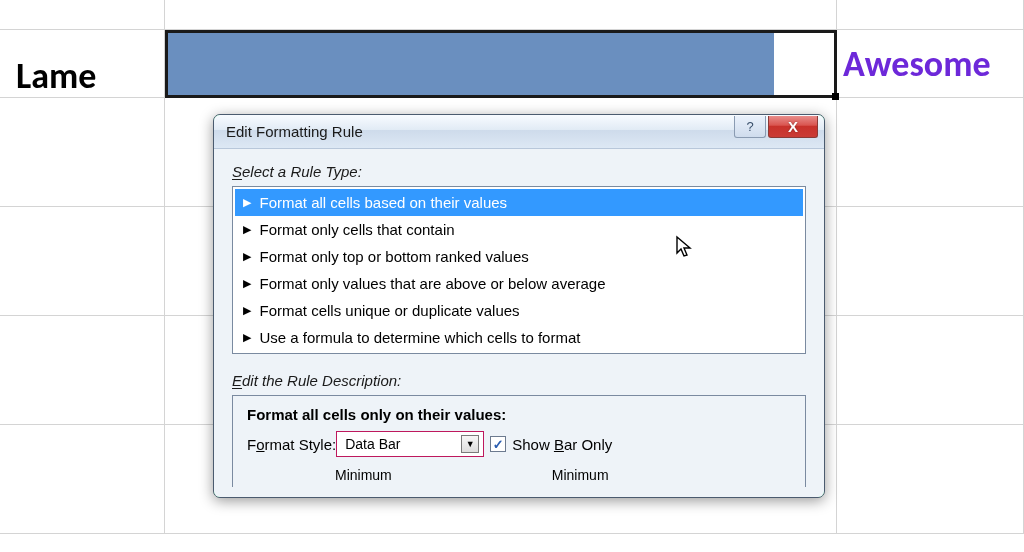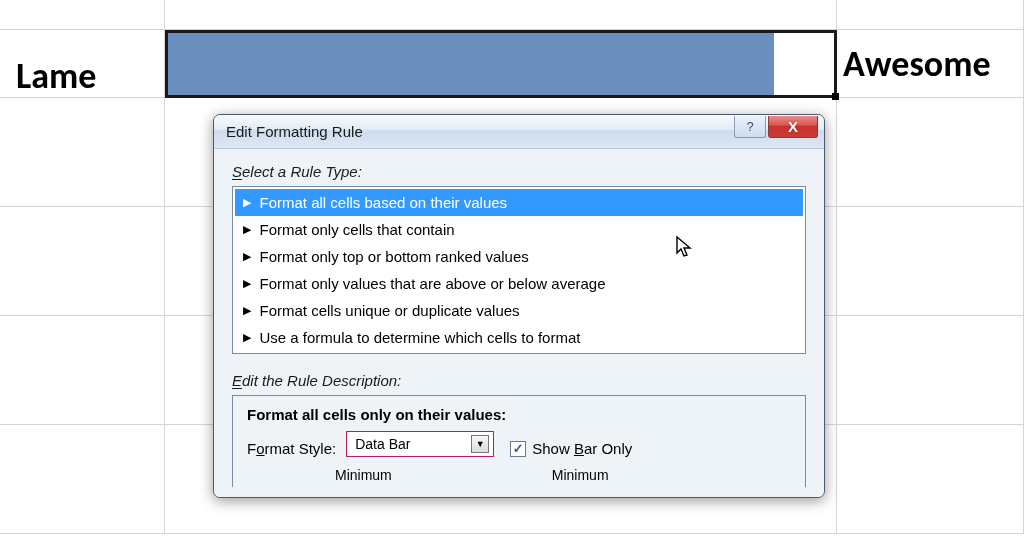--- a/index.html
+++ b/index.html
@@ -61,21 +61,21 @@
       position: absolute;
       right: -5px; bottom: -5px;
       width: 7px; height: 7px;
       background: #000;
     }
     .bar-label-right {
       padding-left: 6px;
       font-size: 36px;
       font-weight: 700;
       font-family: Calibri, sans-serif;
-      color: #000000;
+      color: #6d28d9;
     }
 
     
     .dialog {
       position: absolute;
       top: 114px; left: 213px;
       width: 612px;
       border: 1px solid #4b5b6f;
       border-radius: 7px;
       overflow: hidden;
@@ -162,22 +162,22 @@
     .desc-panel {
       margin-top: 6px;
       border: 1px solid #7a8aa0;
       border-bottom: none;
       background: #eef3f8;
       padding: 10px 14px 4px 14px;
     }
     .desc-title { font-weight: 700; font-size: 15px; margin-bottom: 8px; }
     .row-controls {
       display: flex;
-      align-items: flex-end;
-      gap: 10px;
+      align-items: center;
+      gap: 0;
       margin-bottom: 10px;
     }
     .ctrl-label { font-size: 15px; }
     .dropdown {
       display: inline-flex;
       align-items: center;
       border: 1px solid #be185d;
       background: #fff;
       height: 26px;
       width: 148px;

